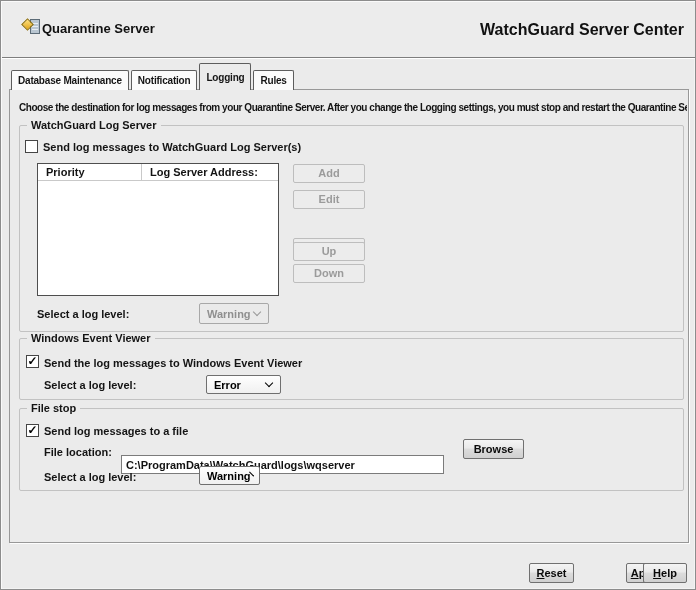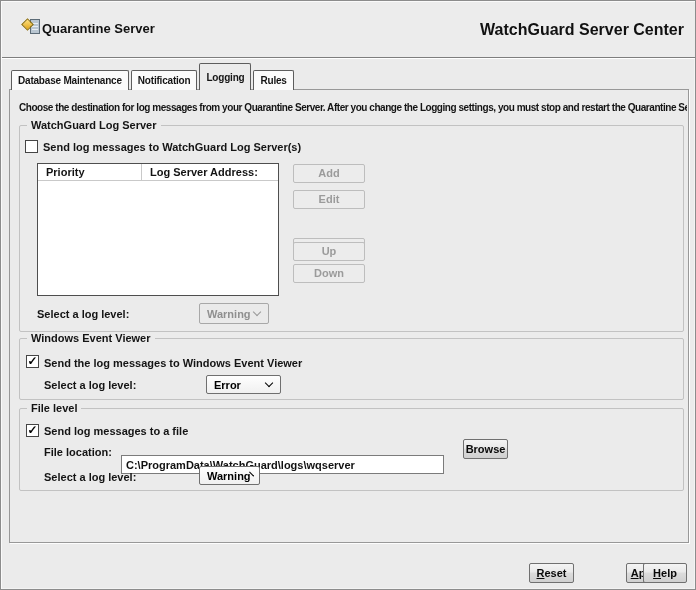--- a/index.html
+++ b/index.html
@@ -164,28 +164,28 @@
   </div>
   <div class="abs checkbox" style="left:25px; top:354px;"><span class="mark">✓</span></div>
   <div class="abs cb-label" style="left:43px; top:356px;">Send the log messages to Windows Event Viewer</div>
   <div class="abs field-label" style="left:43px; top:378px;">Select a log level:</div>
   <div class="abs combo enabled" style="left:205px; top:374px; width:75px; height:19px;">
     <span class="val">Error</span>
     <span class="chev"></span>
   </div>
 
   <div class="groupbox g3">
-    <span class="groupbox-label">File level</span>
+    <span class="groupbox-label">File stop</span>
   </div>
   <div class="abs checkbox" style="left:25px; top:423px;"><span class="mark">✓</span></div>
   <div class="abs cb-label" style="left:43px; top:424px;">Send log messages to a file</div>
 
   <div class="abs field-label" style="left:43px; top:445px;">File location:</div>
   <input class="abs text-input" style="left: 120px; top: 454px; width: 323px; height: 19px;" value="C:\ProgramData\WatchGuard\logs\wqserver">
-  <div class="abs push-btn" style="left:462px; top:438px; width:45px; height:20px;">
+  <div class="abs push-btn" style="left:462px; top:438px; width:61px; height:20px;">
     <span class="lbl">Browse</span>
   </div>
 
   <div class="abs field-label" style="left:43px; top:470px;">Select a log level:</div>
   <div class="abs combo enabled" style="left:198px; top:465px; width:61px; height:19px;">
     <span class="val">Warning</span>
     <span class="chev"></span>
   </div>
 
   <div class="abs push-btn mnemonic footer-btn" style="left:528px; width:45px;">

